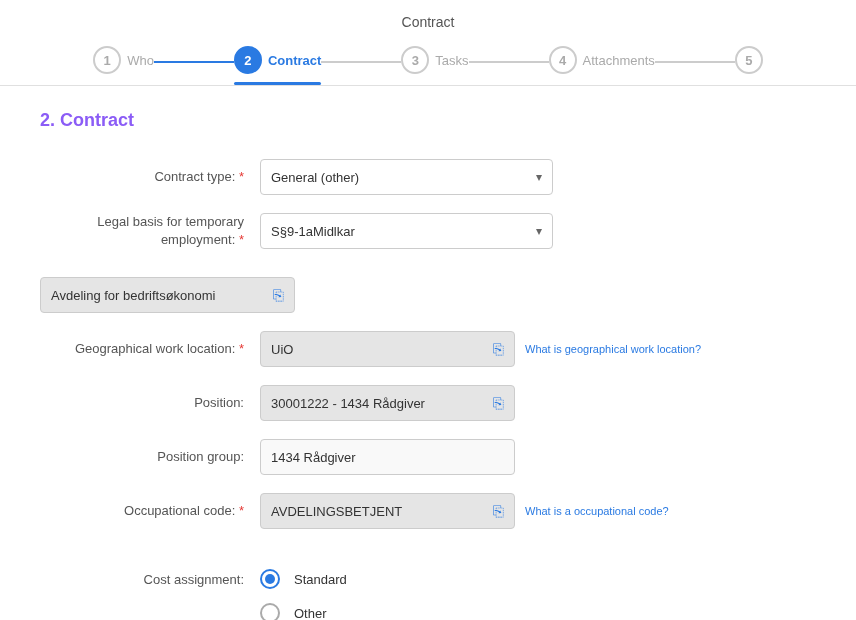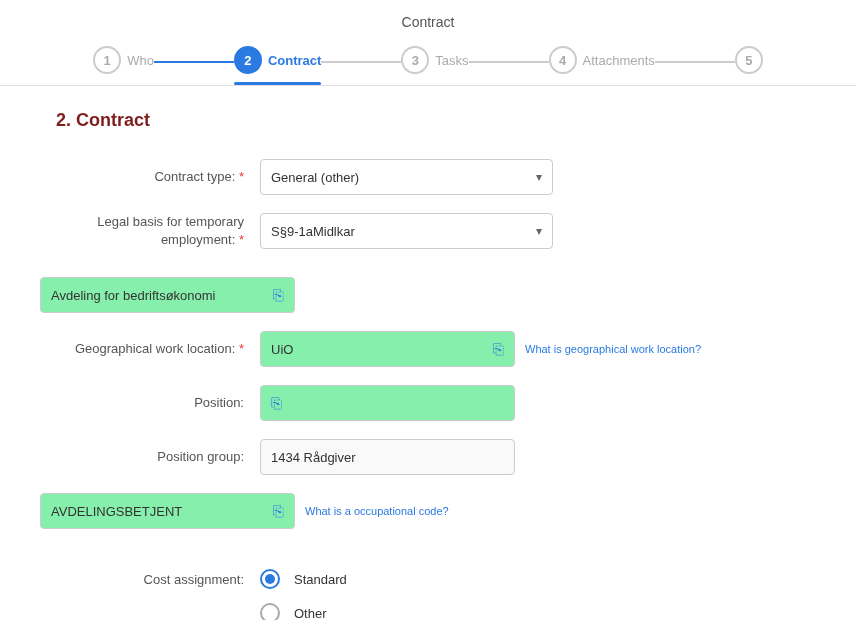--- a/index.html
+++ b/index.html
@@ -74,22 +74,21 @@
       background: #ccc;
     }
     
     .content {
       padding: 24px 40px 30px 40px;
     }
     .section-title {
       font-size: 18px;
       font-weight: 600;
       margin-bottom: 28px;
-      color: #7f1d1d;
-      margin-left: 16px;
+      color: #8b5cf6;
     }
     
     .form-row {
       display: flex;
       align-items: center;
       margin-bottom: 18px;
     }
     .form-label {
       width: 220px;
       text-align: right;
@@ -136,21 +135,21 @@
       align-items: center;
       padding: 0 10px;
       font-size: 13px;
       color: #333;
     }
     .input-with-icon {
       width: 255px;
       height: 36px;
       border: 1px solid #ccc;
       border-radius: 4px;
-      background: #86efac;
+      background: #e5e5e5;
       display: flex;
       align-items: center;
       justify-content: space-between;
       padding: 0 10px;
       font-size: 13px;
       color: #333;
     }
     .copy-icon {
       color: #2a7ae2;
       font-size: 14px;
@@ -347,37 +346,42 @@
         <a class="help-link">What is geographical work location?</a>
       </div>
     </div>
 
     <div class="form-row">
       <div class="form-label">
         <span>Position:</span>
       </div>
       <div class="form-control">
         <div class="input-with-icon">
+          <span>30001222 - 1434 Rådgiver</span>
           <span class="copy-icon">⎘</span>
         </div>
       </div>
     </div>
 
     <div class="form-row">
       <div class="form-label">
         <span>Position group:</span>
       </div>
       <div class="form-control">
         <div class="input-box">
           <span>1434 Rådgiver</span>
         </div>
       </div>
     </div>
 
     <div class="form-row">
+      <div class="form-label">
+        <span>Occupational code:</span>
+        <span class="required">*</span>
+      </div>
       <div class="form-control">
         <div class="input-with-icon">
           <span>AVDELINGSBETJENT</span>
           <span class="copy-icon">⎘</span>
         </div>
         <a class="help-link">What is a occupational code?</a>
       </div>
     </div>
 
     <div style="height:10px;"></div>

